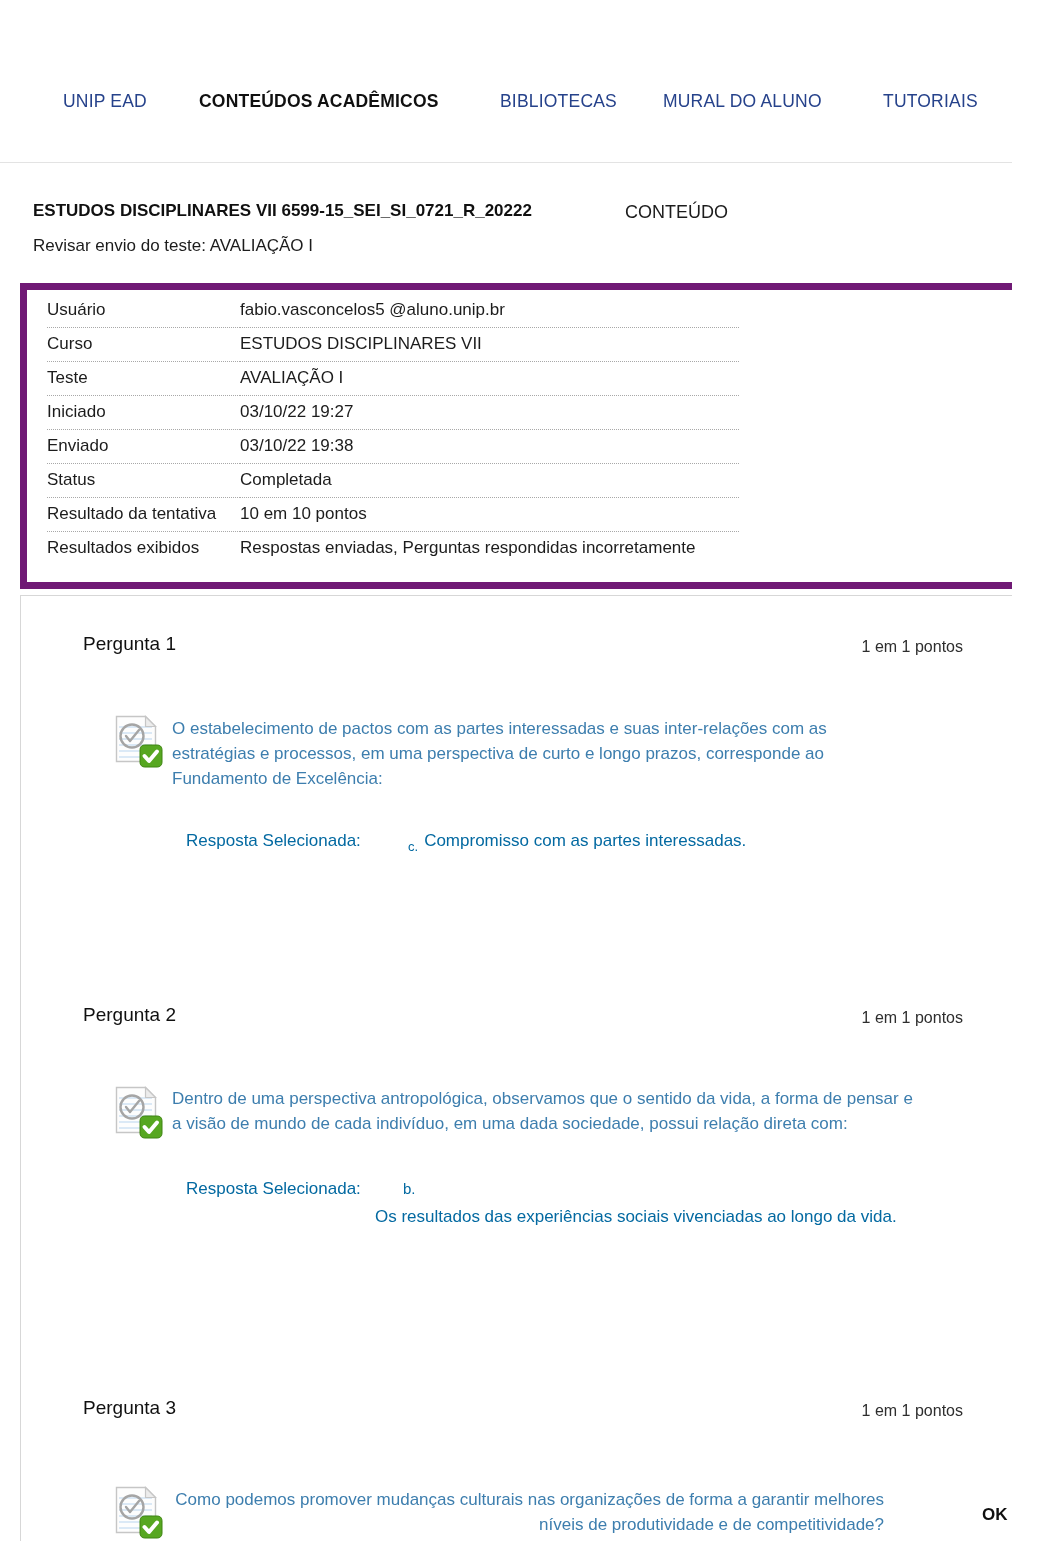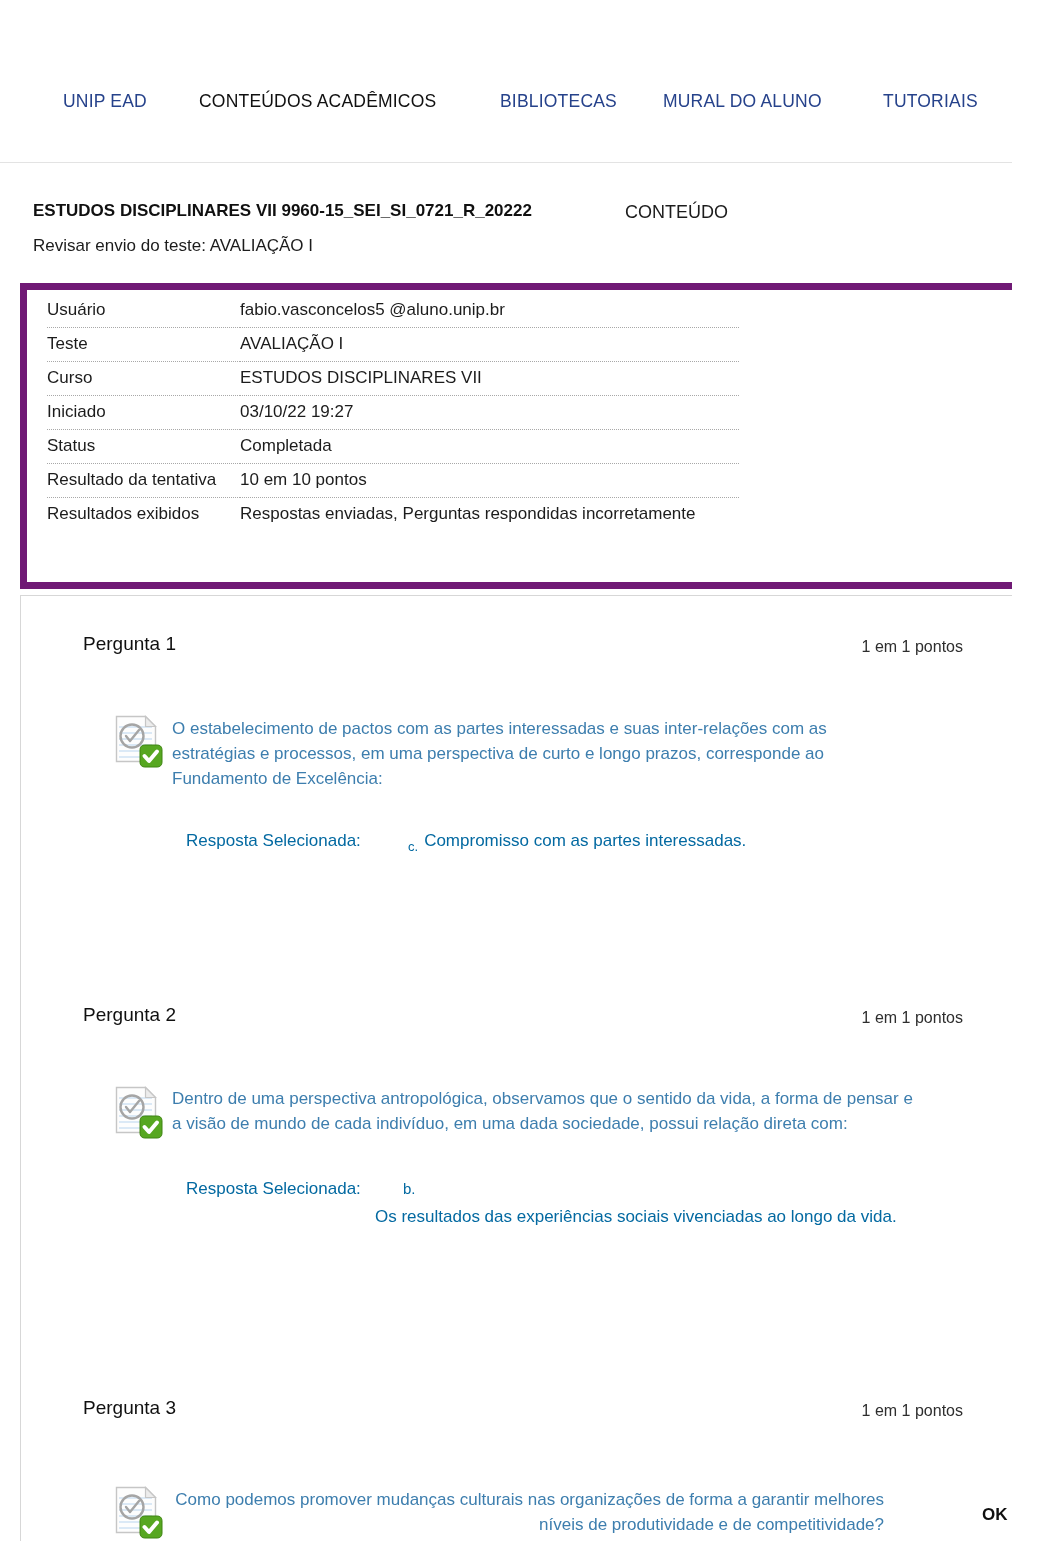--- a/index.html
+++ b/index.html
@@ -6,21 +6,21 @@
   body{font-family:"Liberation Sans","DejaVu Sans",sans-serif;color:#1c1c1c;}
   .page{position:relative;width:1012px;height:1541px;overflow:hidden;background:#fff;}
 
   
   .topbar{position:absolute;left:488px;top:0;width:375px;height:16px;background:#b7d7ee;}
   .caret-artifact{position:absolute;left:785px;top:0;width:3px;height:9px;background:#3a3a3a;}
 
   
   .nav{position:absolute;top:0;left:0;width:1048px;height:162px;background:#fff;}
   .nav-item{position:absolute;top:91px;font-size:17.5px;letter-spacing:.2px;color:#26428b;cursor:pointer;white-space:nowrap;text-decoration:none;}
-  .nav-item.active{color:#101010;font-weight:normal;}
+  .nav-item.active{color:#101010;font-weight:bold;}
   .nav-item:nth-child(1){left:63px;}
   .nav-item:nth-child(2){left:199px;}
   .nav-item:nth-child(3){left:500px;}
   .nav-item:nth-child(4){left:663px;}
   .nav-item:nth-child(5){left:883px;}
   .nav-divider{position:absolute;top:162px;left:0;width:1048px;height:0;border-top:1px solid #e3e3e3;}
 
   
   .course-title{position:absolute;left:33px;top:201px;font-size:17px;font-weight:bold;color:#101010;white-space:nowrap;}
   .content-label{position:absolute;left:625px;top:202px;font-size:18px;color:#1c1c1c;white-space:nowrap;}
@@ -101,42 +101,46 @@
 
   <nav class="nav">
     <a class="nav-item">UNIP EAD</a>
     <a class="nav-item active">CONTEÚDOS ACADÊMICOS</a>
     <a class="nav-item">BIBLIOTECAS</a>
     <a class="nav-item">MURAL DO ALUNO</a>
     <a class="nav-item">TUTORIAIS</a>
   </nav>
   <div class="nav-divider"></div>
 
-  <div class="course-title">ESTUDOS DISCIPLINARES VII 9960-15_SEI_SI_0721_R_20222</div>
+  <div class="course-title">ESTUDOS DISCIPLINARES VII 6599-15_SEI_SI_0721_R_20222</div>
   <div class="content-label">CONTEÚDO</div>
   <div class="subtitle">Revisar envio do teste: AVALIAÇÃO I</div>
 
   <div class="info-panel">
     <table class="info-table">
       <tbody>
         <tr>
             <td class="lbl">Usuário</td>
             <td>fabio.vasconcelos5 @aluno.unip.br</td>
           </tr>
         <tr>
+            <td class="lbl">Curso</td>
+            <td>ESTUDOS DISCIPLINARES VII</td>
+          </tr>
+        <tr>
             <td class="lbl">Teste</td>
             <td>AVALIAÇÃO I</td>
           </tr>
         <tr>
-            <td class="lbl">Curso</td>
-            <td>ESTUDOS DISCIPLINARES VII</td>
+            <td class="lbl">Iniciado</td>
+            <td>03/10/22 19:27</td>
           </tr>
         <tr>
-            <td class="lbl">Iniciado</td>
-            <td>03/10/22 19:27</td>
+            <td class="lbl">Enviado</td>
+            <td>03/10/22 19:38</td>
           </tr>
         <tr>
             <td class="lbl">Status</td>
             <td>Completada</td>
           </tr>
         <tr>
             <td class="lbl">Resultado da tentativa</td>
             <td>10 em 10 pontos</td>
           </tr>
         <tr>

